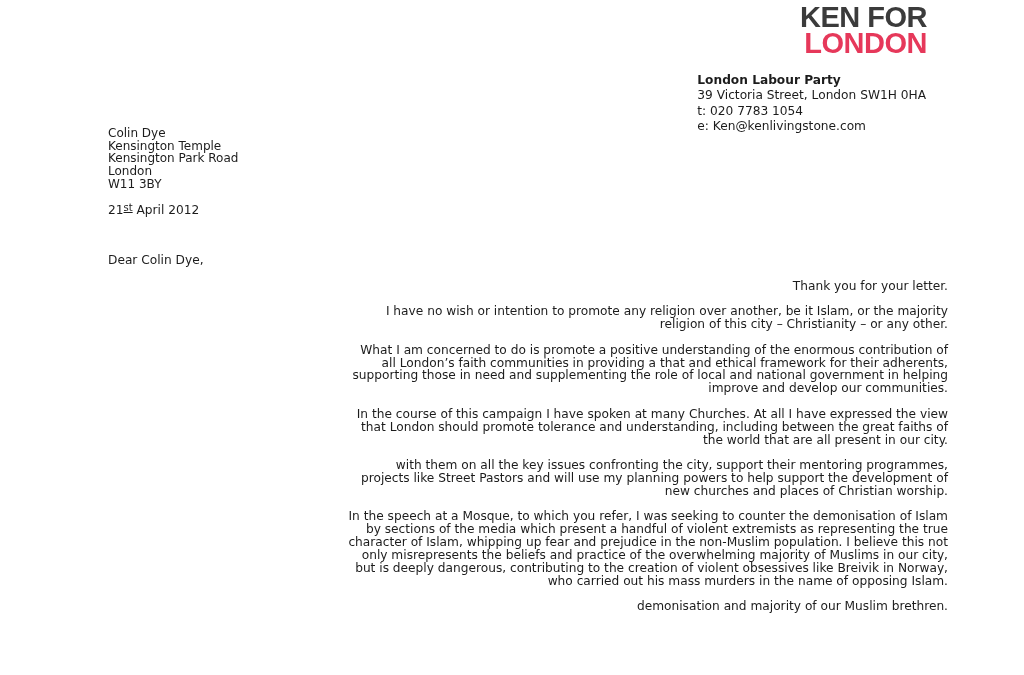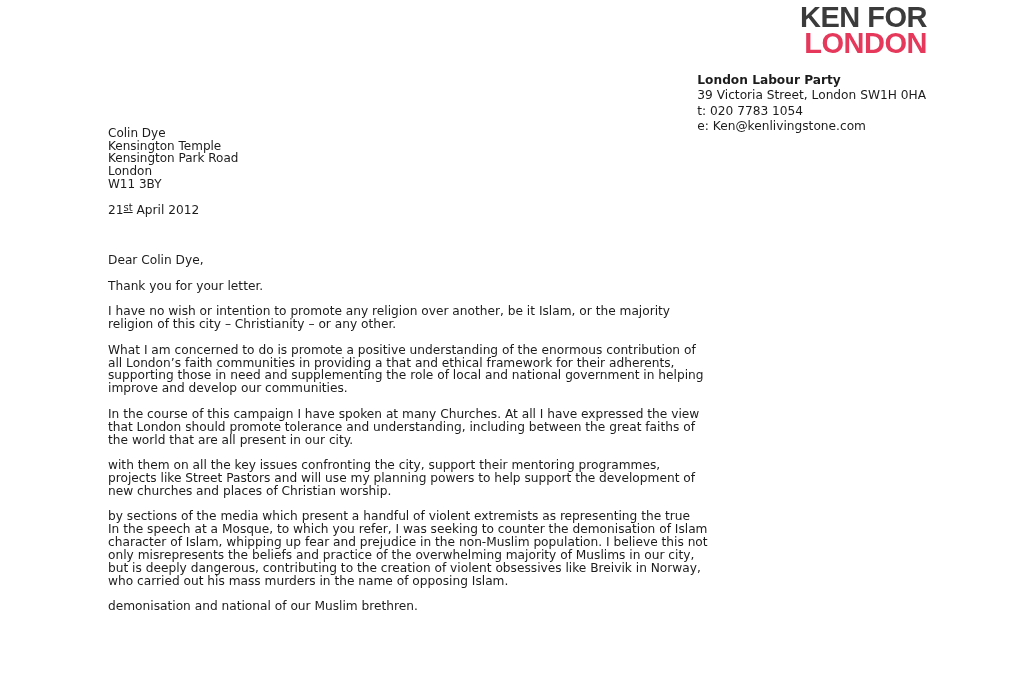--- a/index.html
+++ b/index.html
@@ -74,20 +74,21 @@
       width: 840px;
       font-size: 12.2px;
       line-height: 12.9px;
     }
     .body p {
       margin: 0 0 12.5px 0;
       white-space: nowrap;
     }
     .body p .ln {
       display: block;
+      text-align: right;
     }
     .salutation { margin-bottom: 13px !important; }
   </style>
 </head>
 <body>
 
 <div class="logo">
   <span class="line1">KEN FOR</span>
   <span class="line2">LONDON</span>
 </div>
@@ -128,23 +129,23 @@
       <span class="ln">In the course of this campaign I have spoken at many Churches. At all I have expressed the view</span>
       <span class="ln">that London should promote tolerance and understanding, including between the great faiths of</span>
       <span class="ln">the world that are all present in our city.</span>
     </p>
     <p>
       <span class="ln">with them on all the key issues confronting the city, support their mentoring programmes,</span>
       <span class="ln">projects like Street Pastors and will use my planning powers to help support the development of</span>
       <span class="ln">new churches and places of Christian worship.</span>
     </p>
     <p>
+      <span class="ln">In the speech at a Mosque, to which you refer, I was seeking to counter the demonisation of Islam</span>
       <span class="ln">by sections of the media which present a handful of violent extremists as representing the true</span>
-      <span class="ln">In the speech at a Mosque, to which you refer, I was seeking to counter the demonisation of Islam</span>
       <span class="ln">character of Islam, whipping up fear and prejudice in the non-Muslim population. I believe this not</span>
       <span class="ln">only misrepresents the beliefs and practice of the overwhelming majority of Muslims in our city,</span>
       <span class="ln">but is deeply dangerous, contributing to the creation of violent obsessives like Breivik in Norway,</span>
       <span class="ln">who carried out his mass murders in the name of opposing Islam.</span>
     </p>
     <p>
-      <span class="ln">demonisation and national of our Muslim brethren.</span>
+      <span class="ln">demonisation and majority of our Muslim brethren.</span>
     </p>
   </div>
 
 </body></html>

